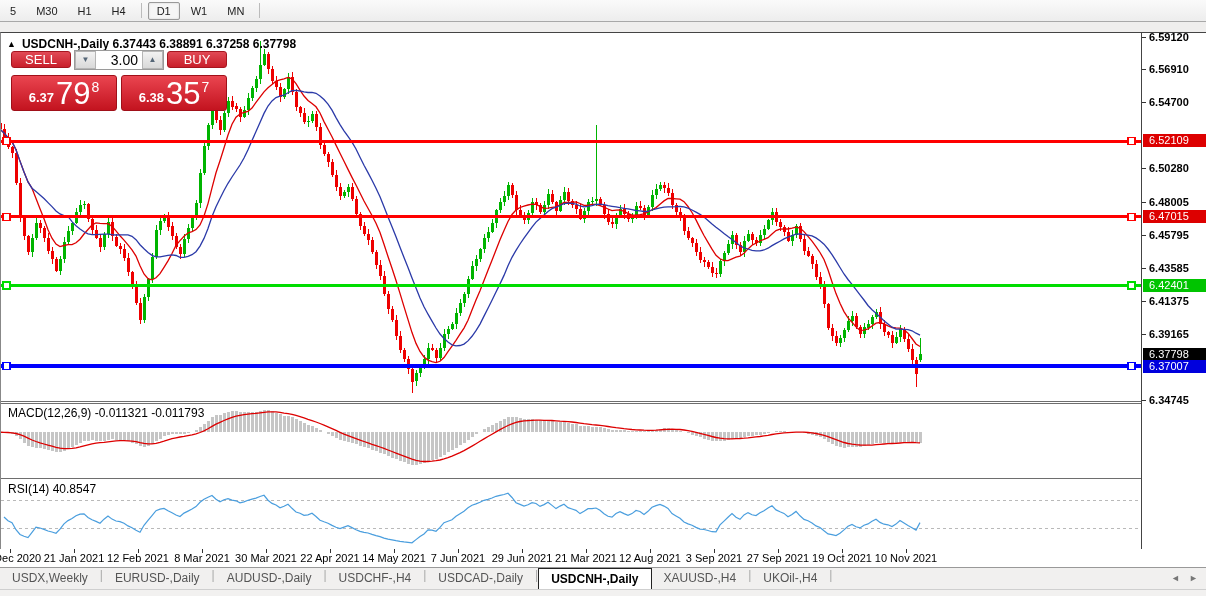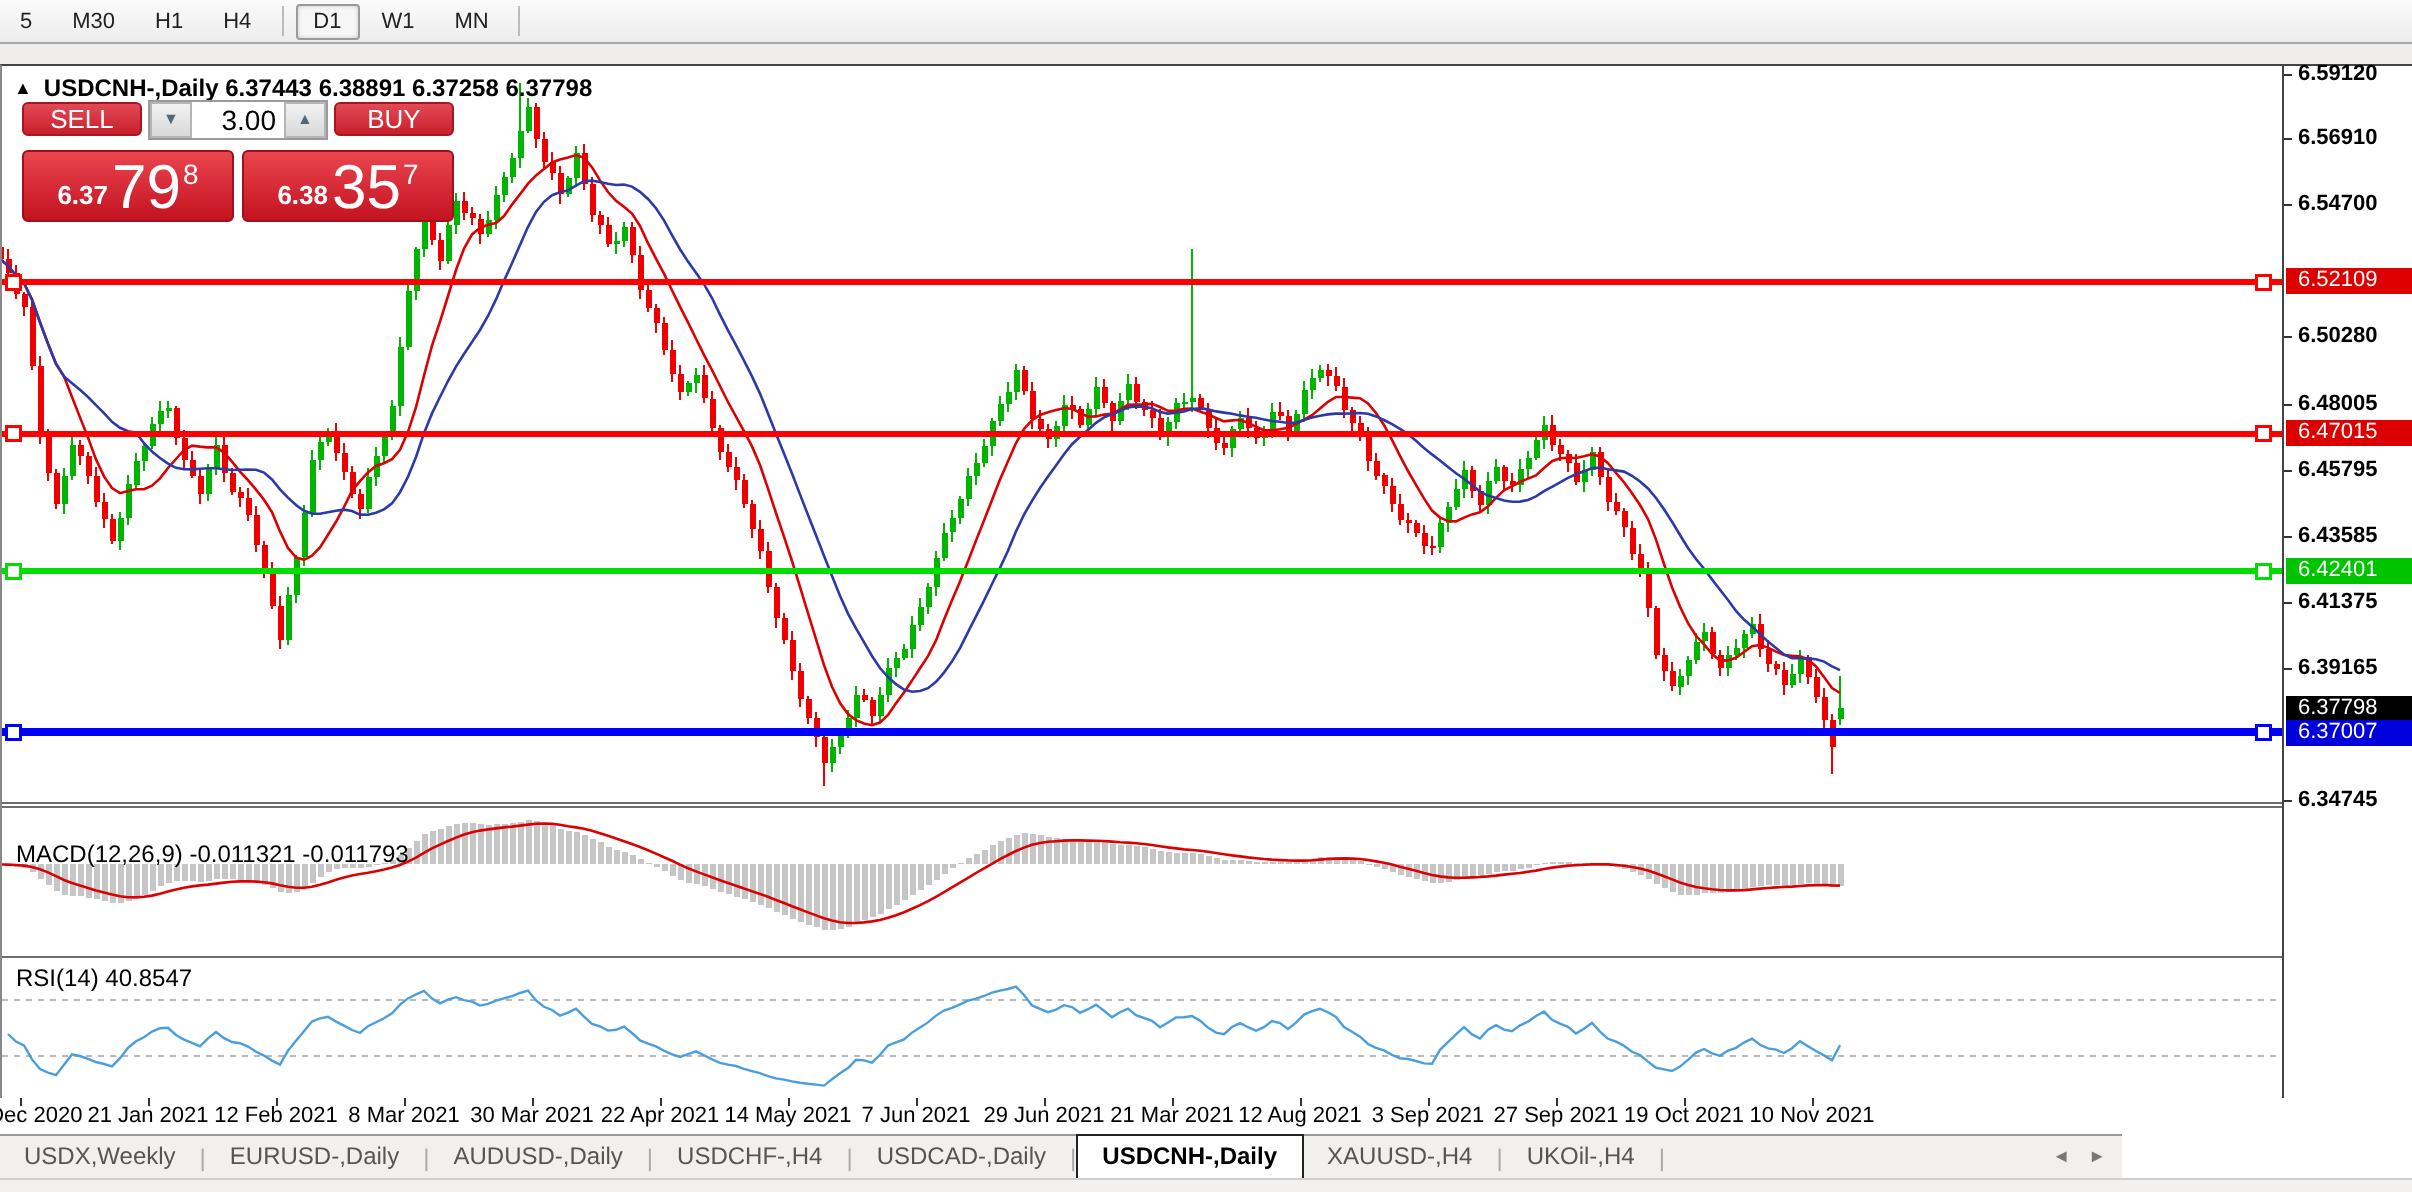--- a/index.html
+++ b/index.html
@@ -45,22 +45,22 @@
   .p-tick i{position:absolute;left:0;top:6px;width:4px;border-top:1px solid #333;}
   .p-tick b{position:absolute;left:7px;font-weight:bold;}
   .p-hl{position:absolute;left:1px;width:62px;height:13px;line-height:13px;color:#fff;padding-left:6px;}
   
   .ind-label{position:absolute;left:7px;font-size:12px;color:#000;z-index:5;}
   
   #date-axis{position:absolute;left:0;top:549px;width:1206px;height:18px;background:#fff;font-size:11px;color:#000;}
   .d-label{position:absolute;top:3px;transform:translateX(-50%);white-space:nowrap;}
   .d-tick{position:absolute;top:0;width:1px;height:4px;background:#333;}
   
-  #tab-bar{position:absolute;left:0;top:567px;width:1061px;height:21px;background:#f1f0ef;
-    border-top:1px solid #999;display:flex;align-items:flex-end;font-size:12px;color:#555;}
+  #tab-bar{position:absolute;left:0;top:567px;width:1206px;height:21px;background:#f1f0ef;
+    border-top:1px solid #999;display:flex;align-items:flex-start;font-size:12px;color:#555;}
   .tab{padding:3px 12px 4px 12px;cursor:default;white-space:nowrap;}
   .tab.active{background:#fff;border:1px solid #222;border-bottom:none;color:#000;font-weight:bold;margin-bottom:0;}
   .tab-sep{color:#aaa;padding:0;margin-bottom:3px;}
   .tab-nav{position:absolute;top:5px;font-size:9px;color:#777;}
   #bottom-strip{position:absolute;left:0;top:589px;width:1206px;height:7px;background:#f2f1f0;border-top:1px solid #cfcfcf;}
 </style>
 </head>
 <body>
 
 <div id="screen">
@@ -590,21 +590,21 @@
         </g>
         <g>
           <line x1="0" y1="333.0" x2="1140" y2="333.0" stroke="#0000ff" stroke-width="4"></line>
           <rect x="2" y="329.5" width="7" height="7" fill="#fff" stroke="#0000ff" stroke-width="1.5"></rect>
           <rect x="1127" y="329.5" width="7" height="7" fill="#fff" stroke="#0000ff" stroke-width="1.5"></rect>
         </g>
       </svg>
 
     <div class="panel-border" style="top:368px"></div>
     <div class="panel-border" style="top:370px"></div>
-    <span class="ind-label" style="top:387px">MACD(12,26,9) -0.011321 -0.011793</span>
+    <span class="ind-label" style="top:373px">MACD(12,26,9) -0.011321 -0.011793</span>
     <svg id="macd-svg" style="top:370px" width="1140" height="75" viewBox="0 0 1140 75">
         <rect x="-2" y="29.2" width="3" height="0.5" fill="#c6c6c6"></rect>
         <rect x="2" y="29.2" width="3" height="0.5" fill="#c6c6c6"></rect>
         <rect x="6" y="29.2" width="3" height="1.1" fill="#c6c6c6"></rect>
         <rect x="10" y="29.2" width="3" height="1.9" fill="#c6c6c6"></rect>
         <rect x="14" y="29.2" width="3" height="4.0" fill="#c6c6c6"></rect>
         <rect x="18" y="29.2" width="3" height="7.1" fill="#c6c6c6"></rect>
         <rect x="22" y="29.2" width="3" height="10.3" fill="#c6c6c6"></rect>
         <rect x="26" y="29.2" width="3" height="13.5" fill="#c6c6c6"></rect>
         <rect x="30" y="29.2" width="3" height="15.2" fill="#c6c6c6"></rect>

